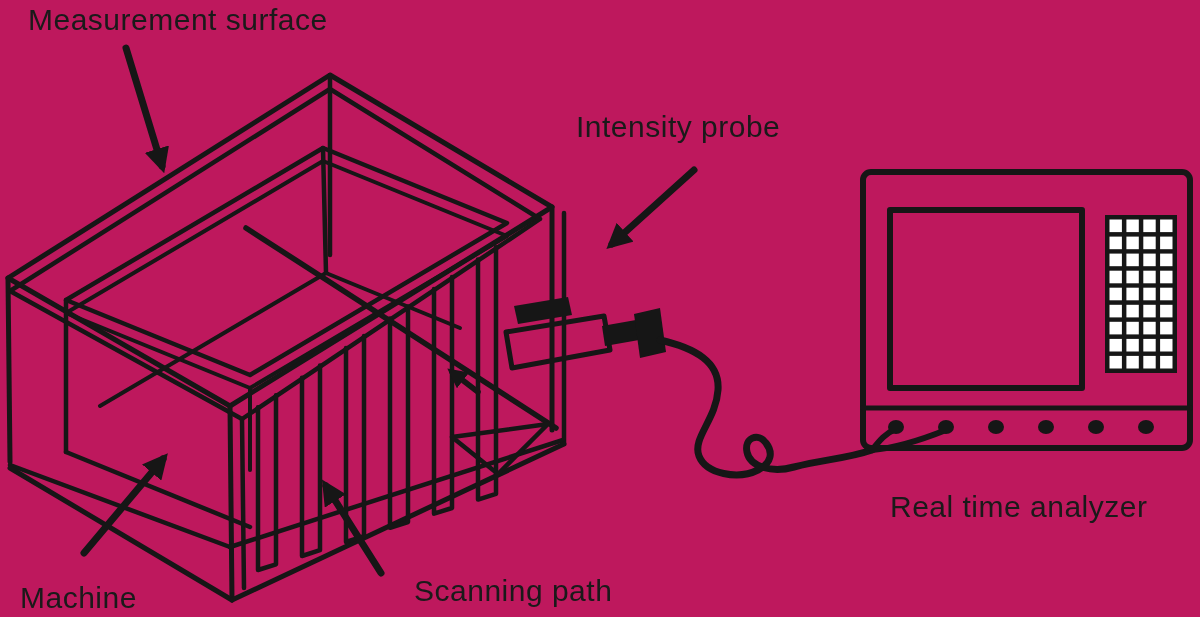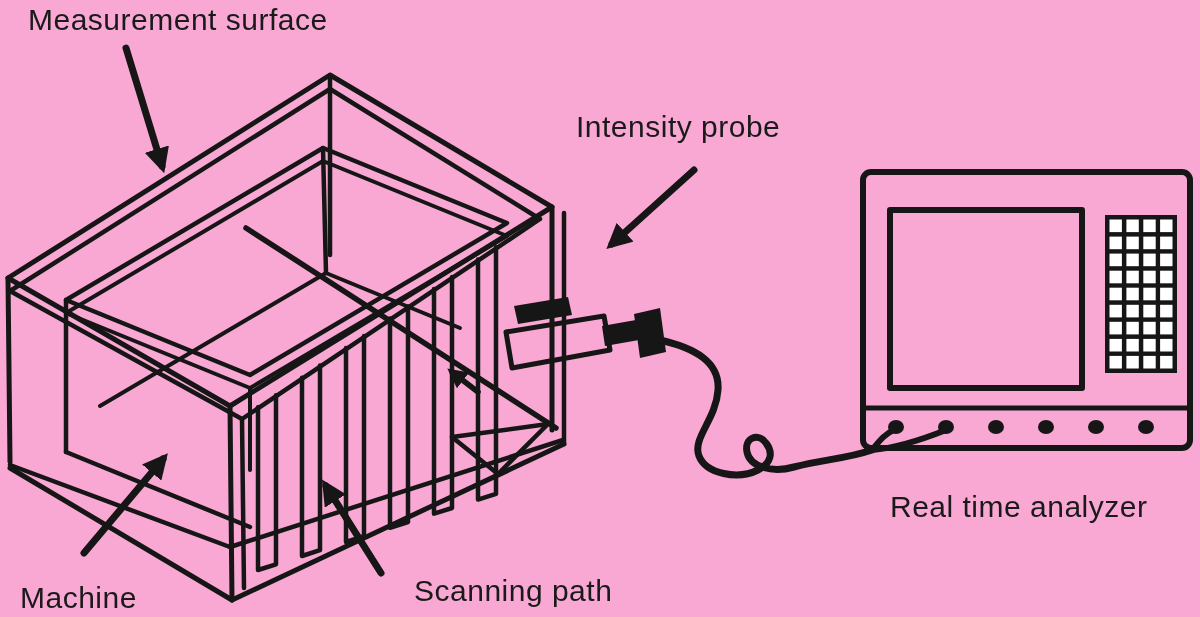--- a/index.html
+++ b/index.html
@@ -1,19 +1,19 @@
 <!DOCTYPE html>
 <html><head>
 <meta charset="utf-8">
 <style>
   html,body{margin:0;padding:0;background:#ffffff;}
   .stage{
     position:relative;
     width:1200px;height:617px;
-    background:#f9a8d4;
+    background:#be185d;
     overflow:hidden;
     font-family:"Liberation Sans", sans-serif;
   }
   .stage svg{position:absolute;left:0;top:0;}
   .ink{stroke:#161616;fill:none;stroke-linecap:round;stroke-linejoin:round;}
   .fillink{fill:#161616;stroke:none;}
   text.lbl{
     font-family:"Liberation Sans", sans-serif;
     font-size:30px;
     fill:#1a1a1a;

